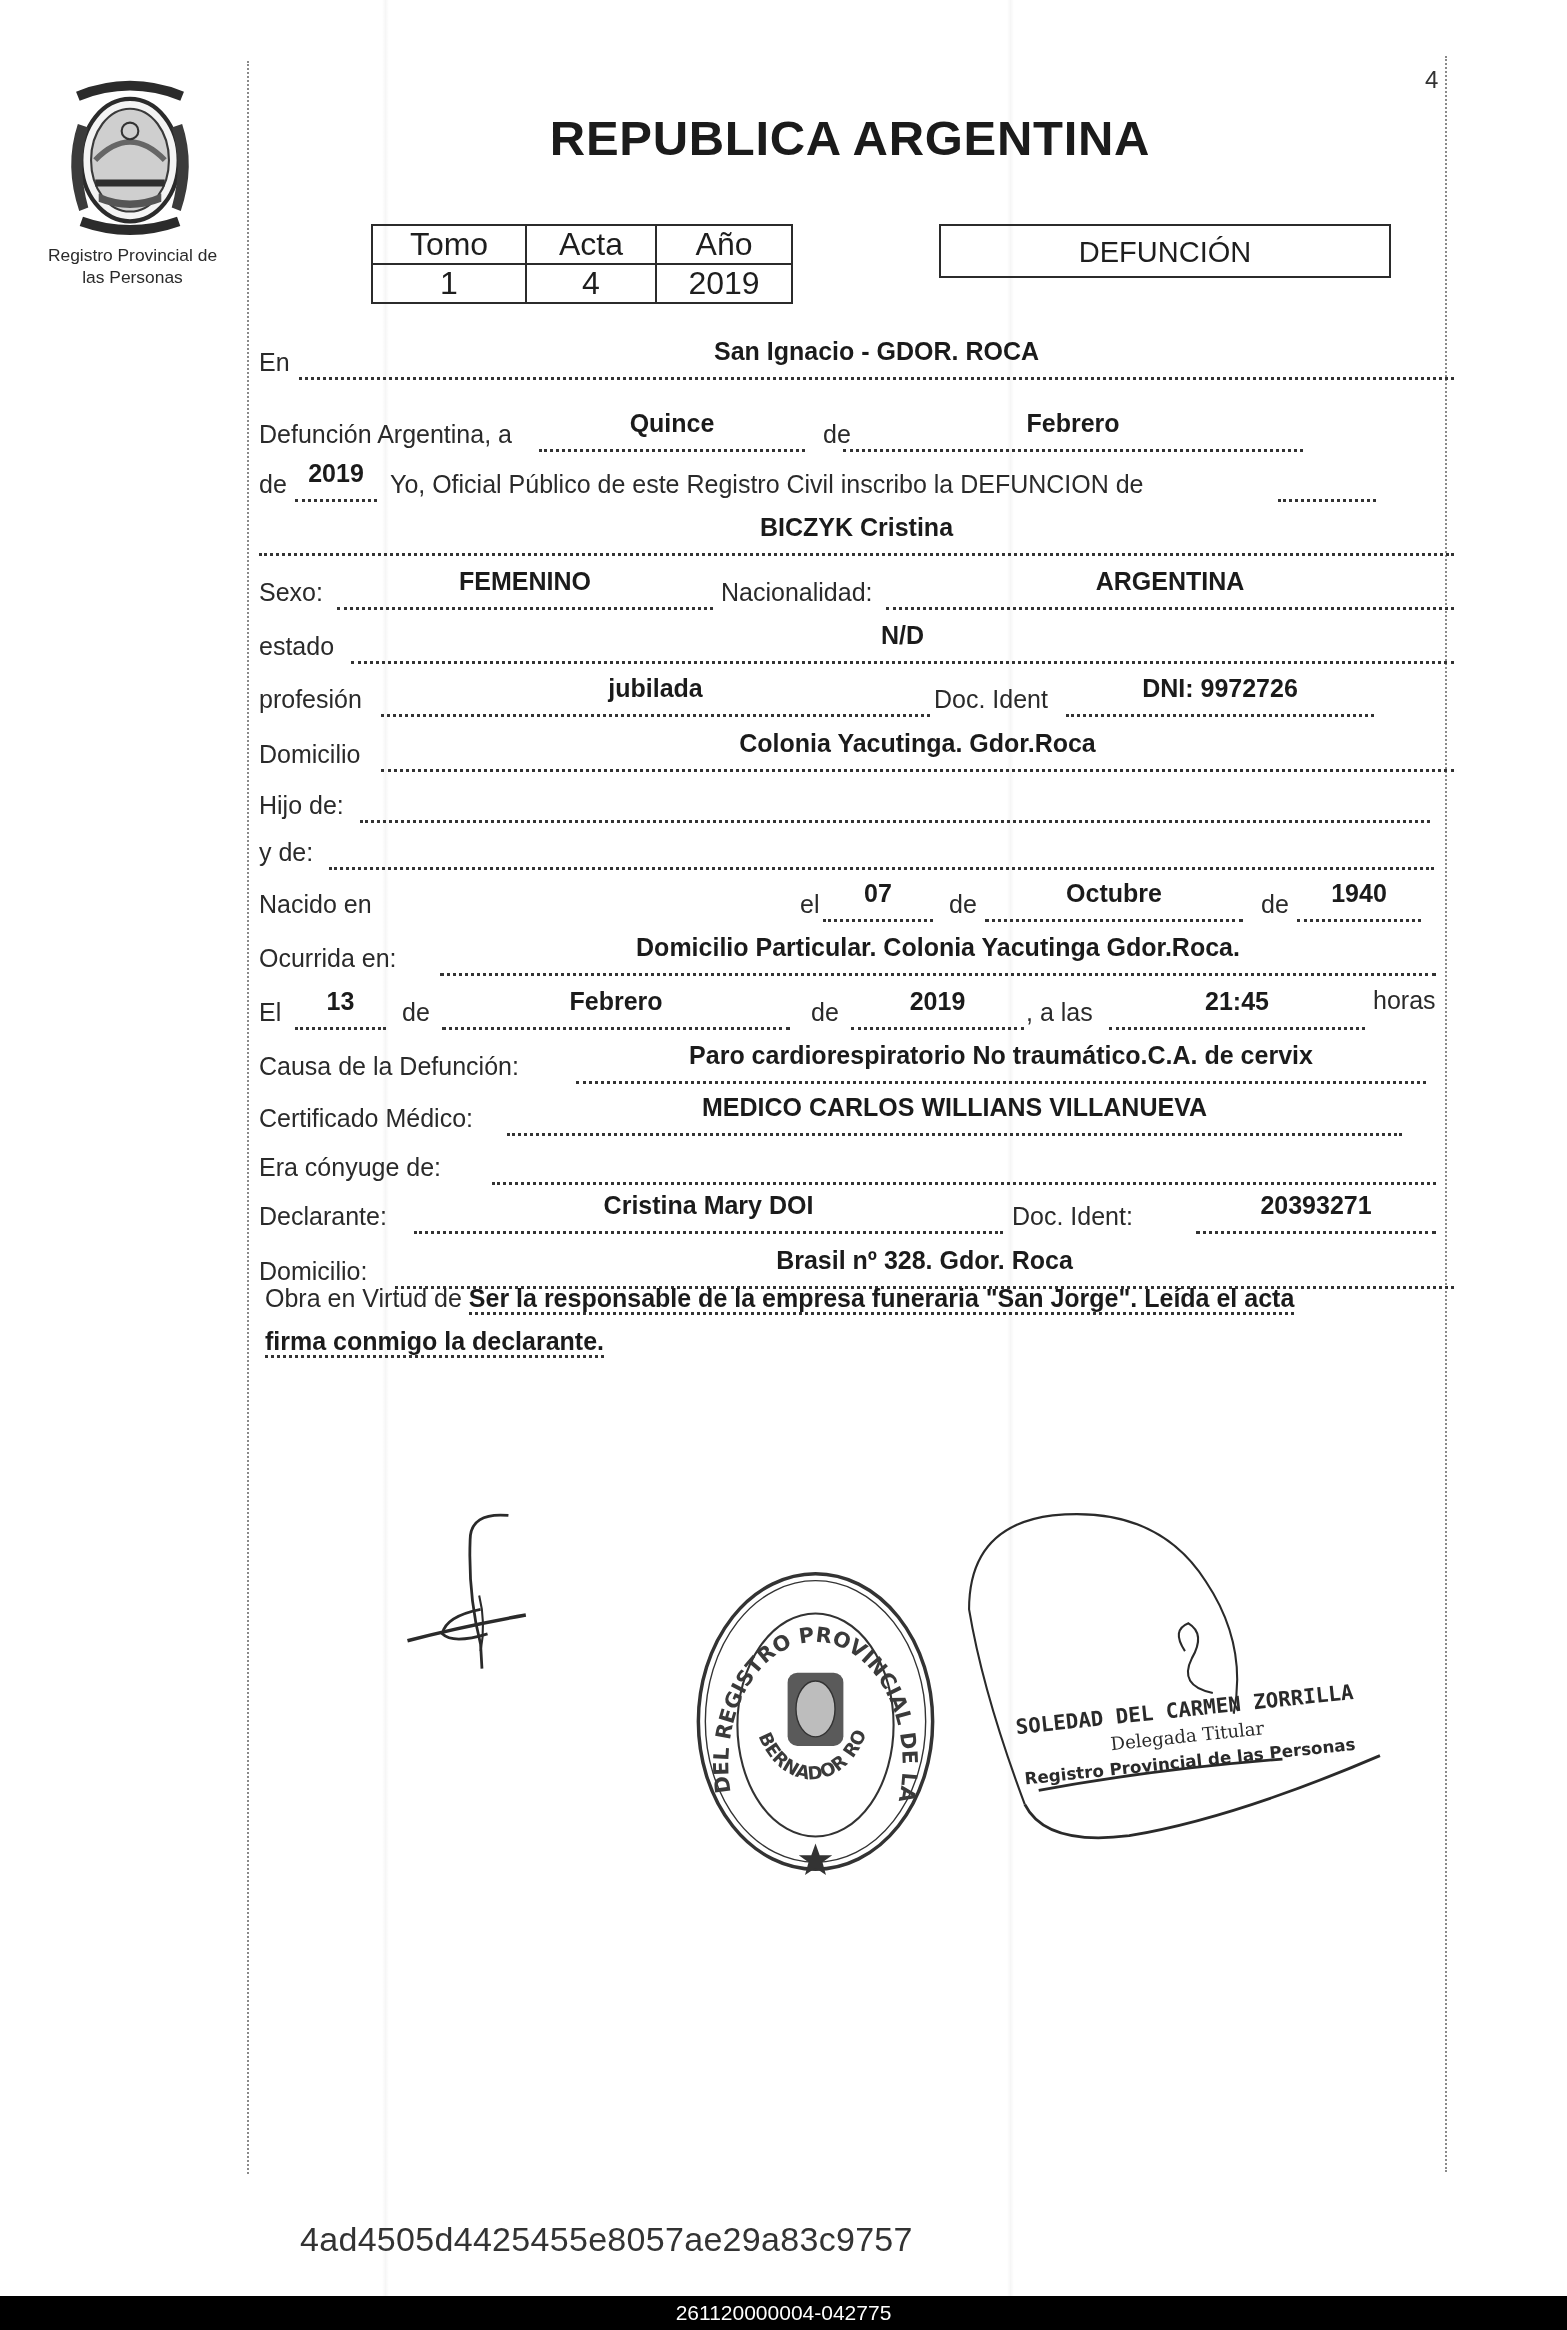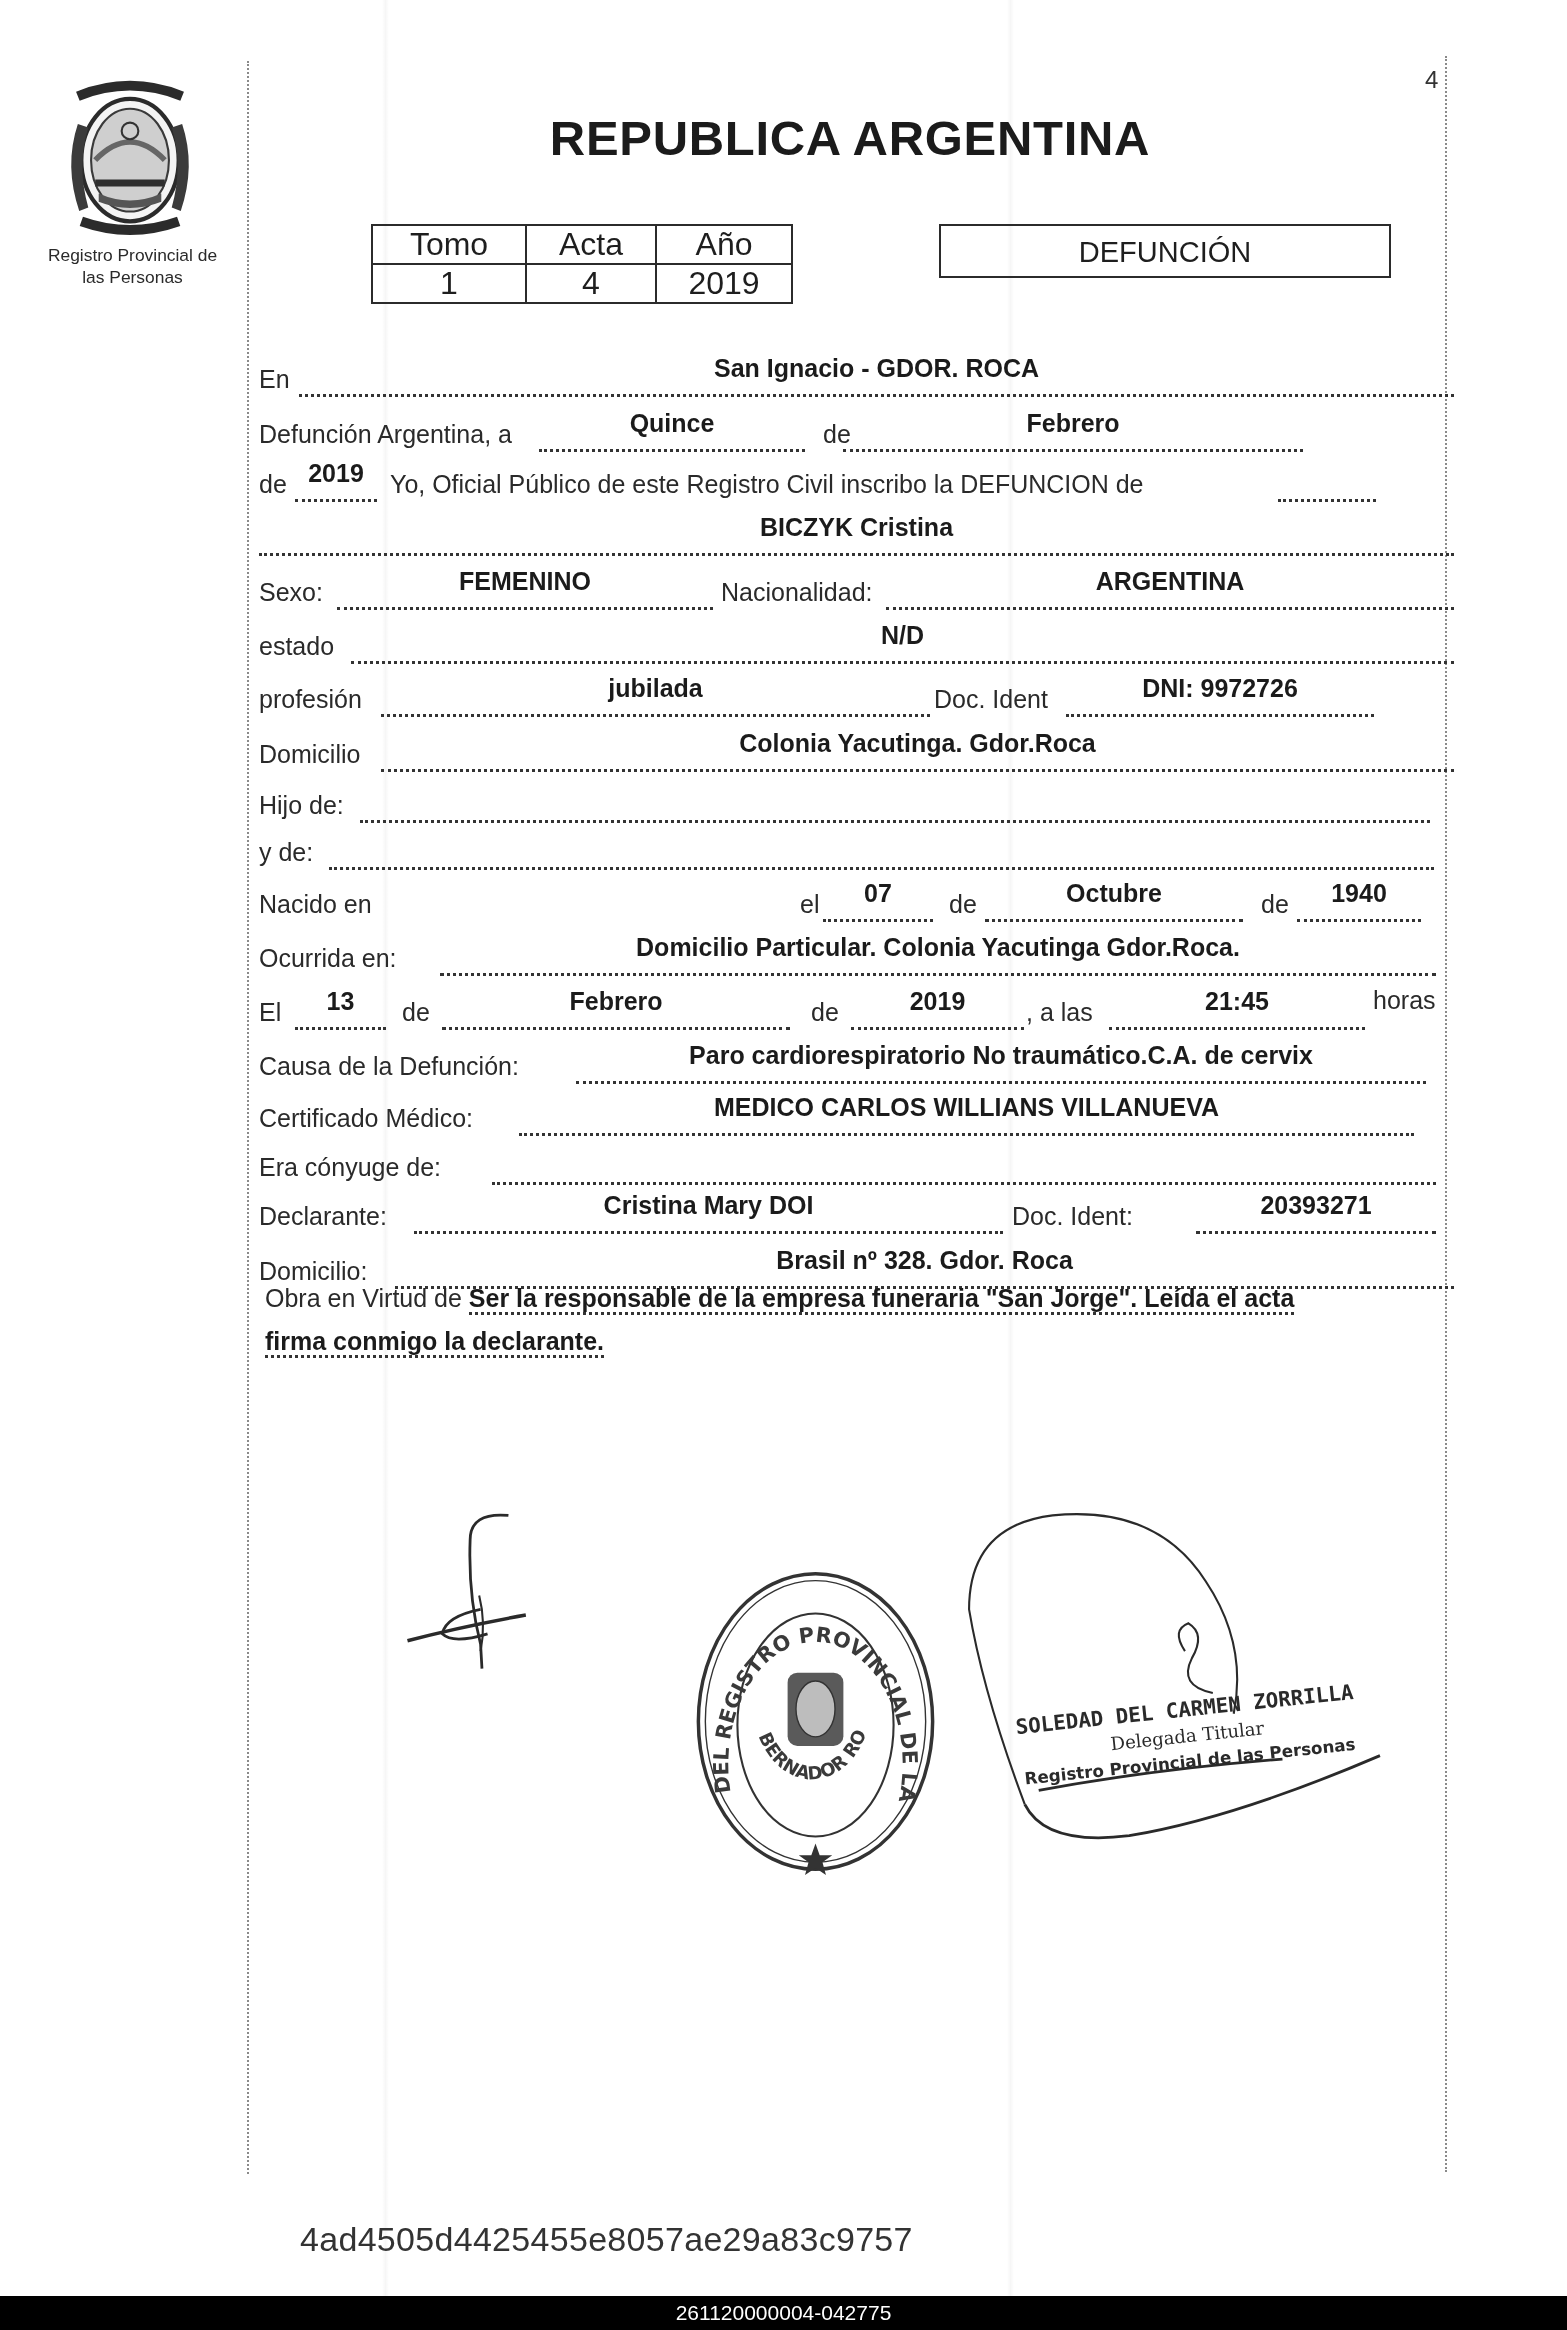--- a/index.html
+++ b/index.html
@@ -64,21 +64,21 @@
   </tr>
   <tr>
     <td class="c1">1</td>
     <td class="c2">4</td>
     <td class="c3">2019</td>
   </tr>
 </tbody>
   </table>
 <div class="typebox">DEFUNCIÓN</div>
 
-<div class="row" style="top:348px;">
+<div class="row" style="top:331px;">
   <span class="lbl" style="left:0;">En</span>
   <div class="fld" style="left:40px; width:1155px;">
     <span class="val">San Ignacio - GDOR. ROCA</span>
   </div>
 </div>
 
 <div class="row" style="top:403px;">
   <span class="lbl" style="left:0;">Defunción Argentina, a</span>
   <div class="fld" style="left:280px; width:266px;">
     <span class="val">Quince</span>
@@ -199,21 +199,21 @@
 
 <div class="row" style="top:1035px;">
   <span class="lbl" style="left:0;">Causa de la Defunción:</span>
   <div class="fld" style="left:317px; width:850px;">
     <span class="val">Paro cardiorespiratorio No traumático.C.A. de cervix</span>
   </div>
 </div>
 
 <div class="row" style="top:1087px;">
   <span class="lbl" style="left:0;">Certificado Médico:</span>
-  <div class="fld" style="left:260px; width:895px;">
+  <div class="fld" style="left:248px; width:895px;">
     <span class="val">MEDICO CARLOS WILLIANS VILLANUEVA</span>
   </div>
 </div>
 
 <div class="row" style="top:1136px;">
   <span class="lbl" style="left:0;">Era cónyuge de:</span>
   <div class="fld" style="left:233px; width:944px;">
     <span class="val"></span>
   </div>
 </div>

